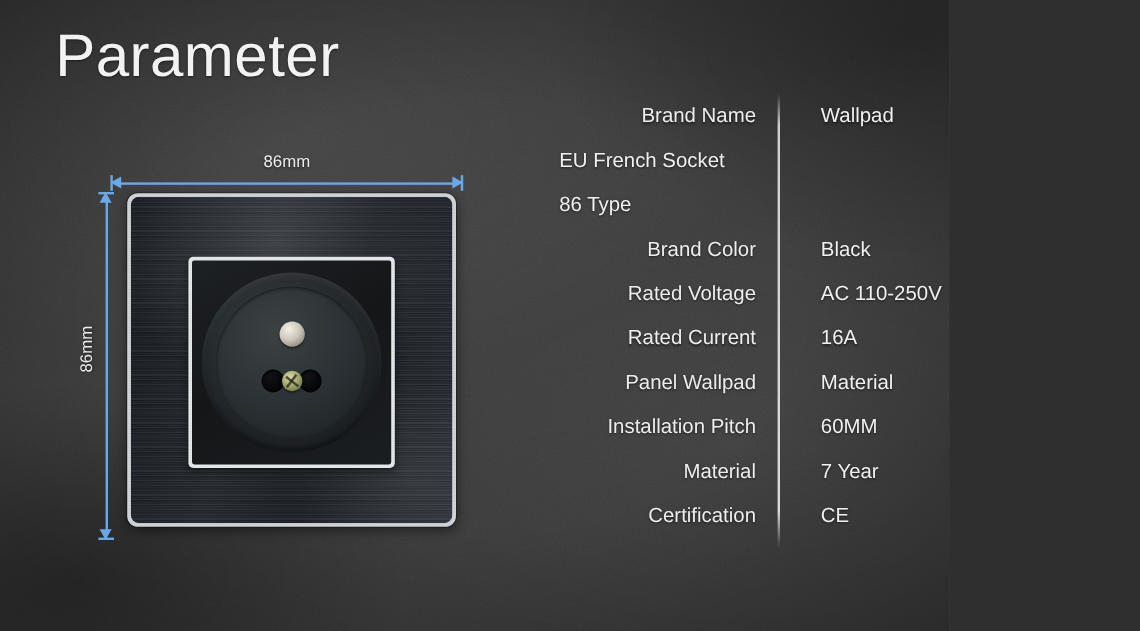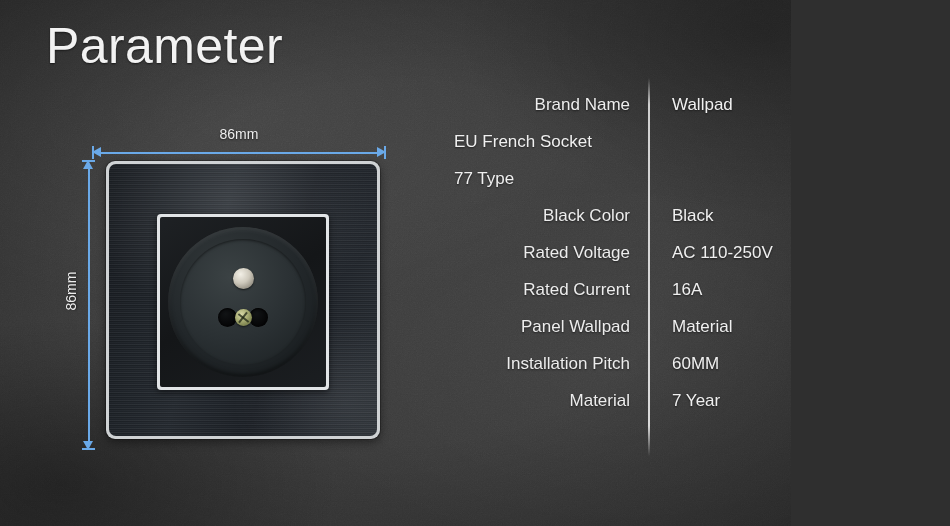--- a/index.html
+++ b/index.html
@@ -306,34 +306,34 @@
     background: linear-gradient(
       to bottom,
       rgba(235,235,235,0) 0%,
       rgba(235,235,235,0.85) 7%,
       rgba(235,235,235,0.9) 92%,
       rgba(235,235,235,0) 100%
     );
   }
   .spec-row {
     display: flex;
-    align-items: flex-end;
+    align-items: center;
     height: 37px;
   }
   .spec-label {
     width: 200px;
     text-align: right;
     padding-right: 18px;
     font-size: 17px;
     color: #ededed;
     text-shadow: 0 1px 2px rgba(0,0,0,0.55);
     white-space: nowrap;
   }
   .spec-value {
-    padding-left: 24px;
+    padding-left: 36px;
     font-size: 17px;
     color: #f0f0f0;
     text-shadow: 0 1px 2px rgba(0,0,0,0.55);
     white-space: nowrap;
   }
 </style>
 </head>
 <body>
 
 <div id="stage">
@@ -389,24 +389,24 @@
     <div class="spec-divider"></div>
     <div id="spec-rows">
         <div class="spec-row">
           <div class="spec-label">Brand Name</div>
           <div class="spec-value">Wallpad</div>
         </div>
         <div class="spec-row">
           <div class="spec-value">EU French Socket</div>
         </div>
         <div class="spec-row">
-          <div class="spec-value">77 Type</div>
-        </div>
-        <div class="spec-row">
-          <div class="spec-label">Black Color</div>
+          <div class="spec-value">86 Type</div>
+        </div>
+        <div class="spec-row">
+          <div class="spec-label">Brand Color</div>
           <div class="spec-value">Black</div>
         </div>
         <div class="spec-row">
           <div class="spec-label">Rated Voltage</div>
           <div class="spec-value">AC 110-250V</div>
         </div>
         <div class="spec-row">
           <div class="spec-label">Rated Current</div>
           <div class="spec-value">16A</div>
         </div>
@@ -415,16 +415,20 @@
           <div class="spec-value">Material</div>
         </div>
         <div class="spec-row">
           <div class="spec-label">Installation Pitch</div>
           <div class="spec-value">60MM</div>
         </div>
         <div class="spec-row">
           <div class="spec-label">Material</div>
           <div class="spec-value">7 Year</div>
         </div>
+        <div class="spec-row">
+          <div class="spec-label">Certification</div>
+          <div class="spec-value">CE</div>
+        </div>
       </div>
   </div>
 
 </div>
 
 </body></html>

